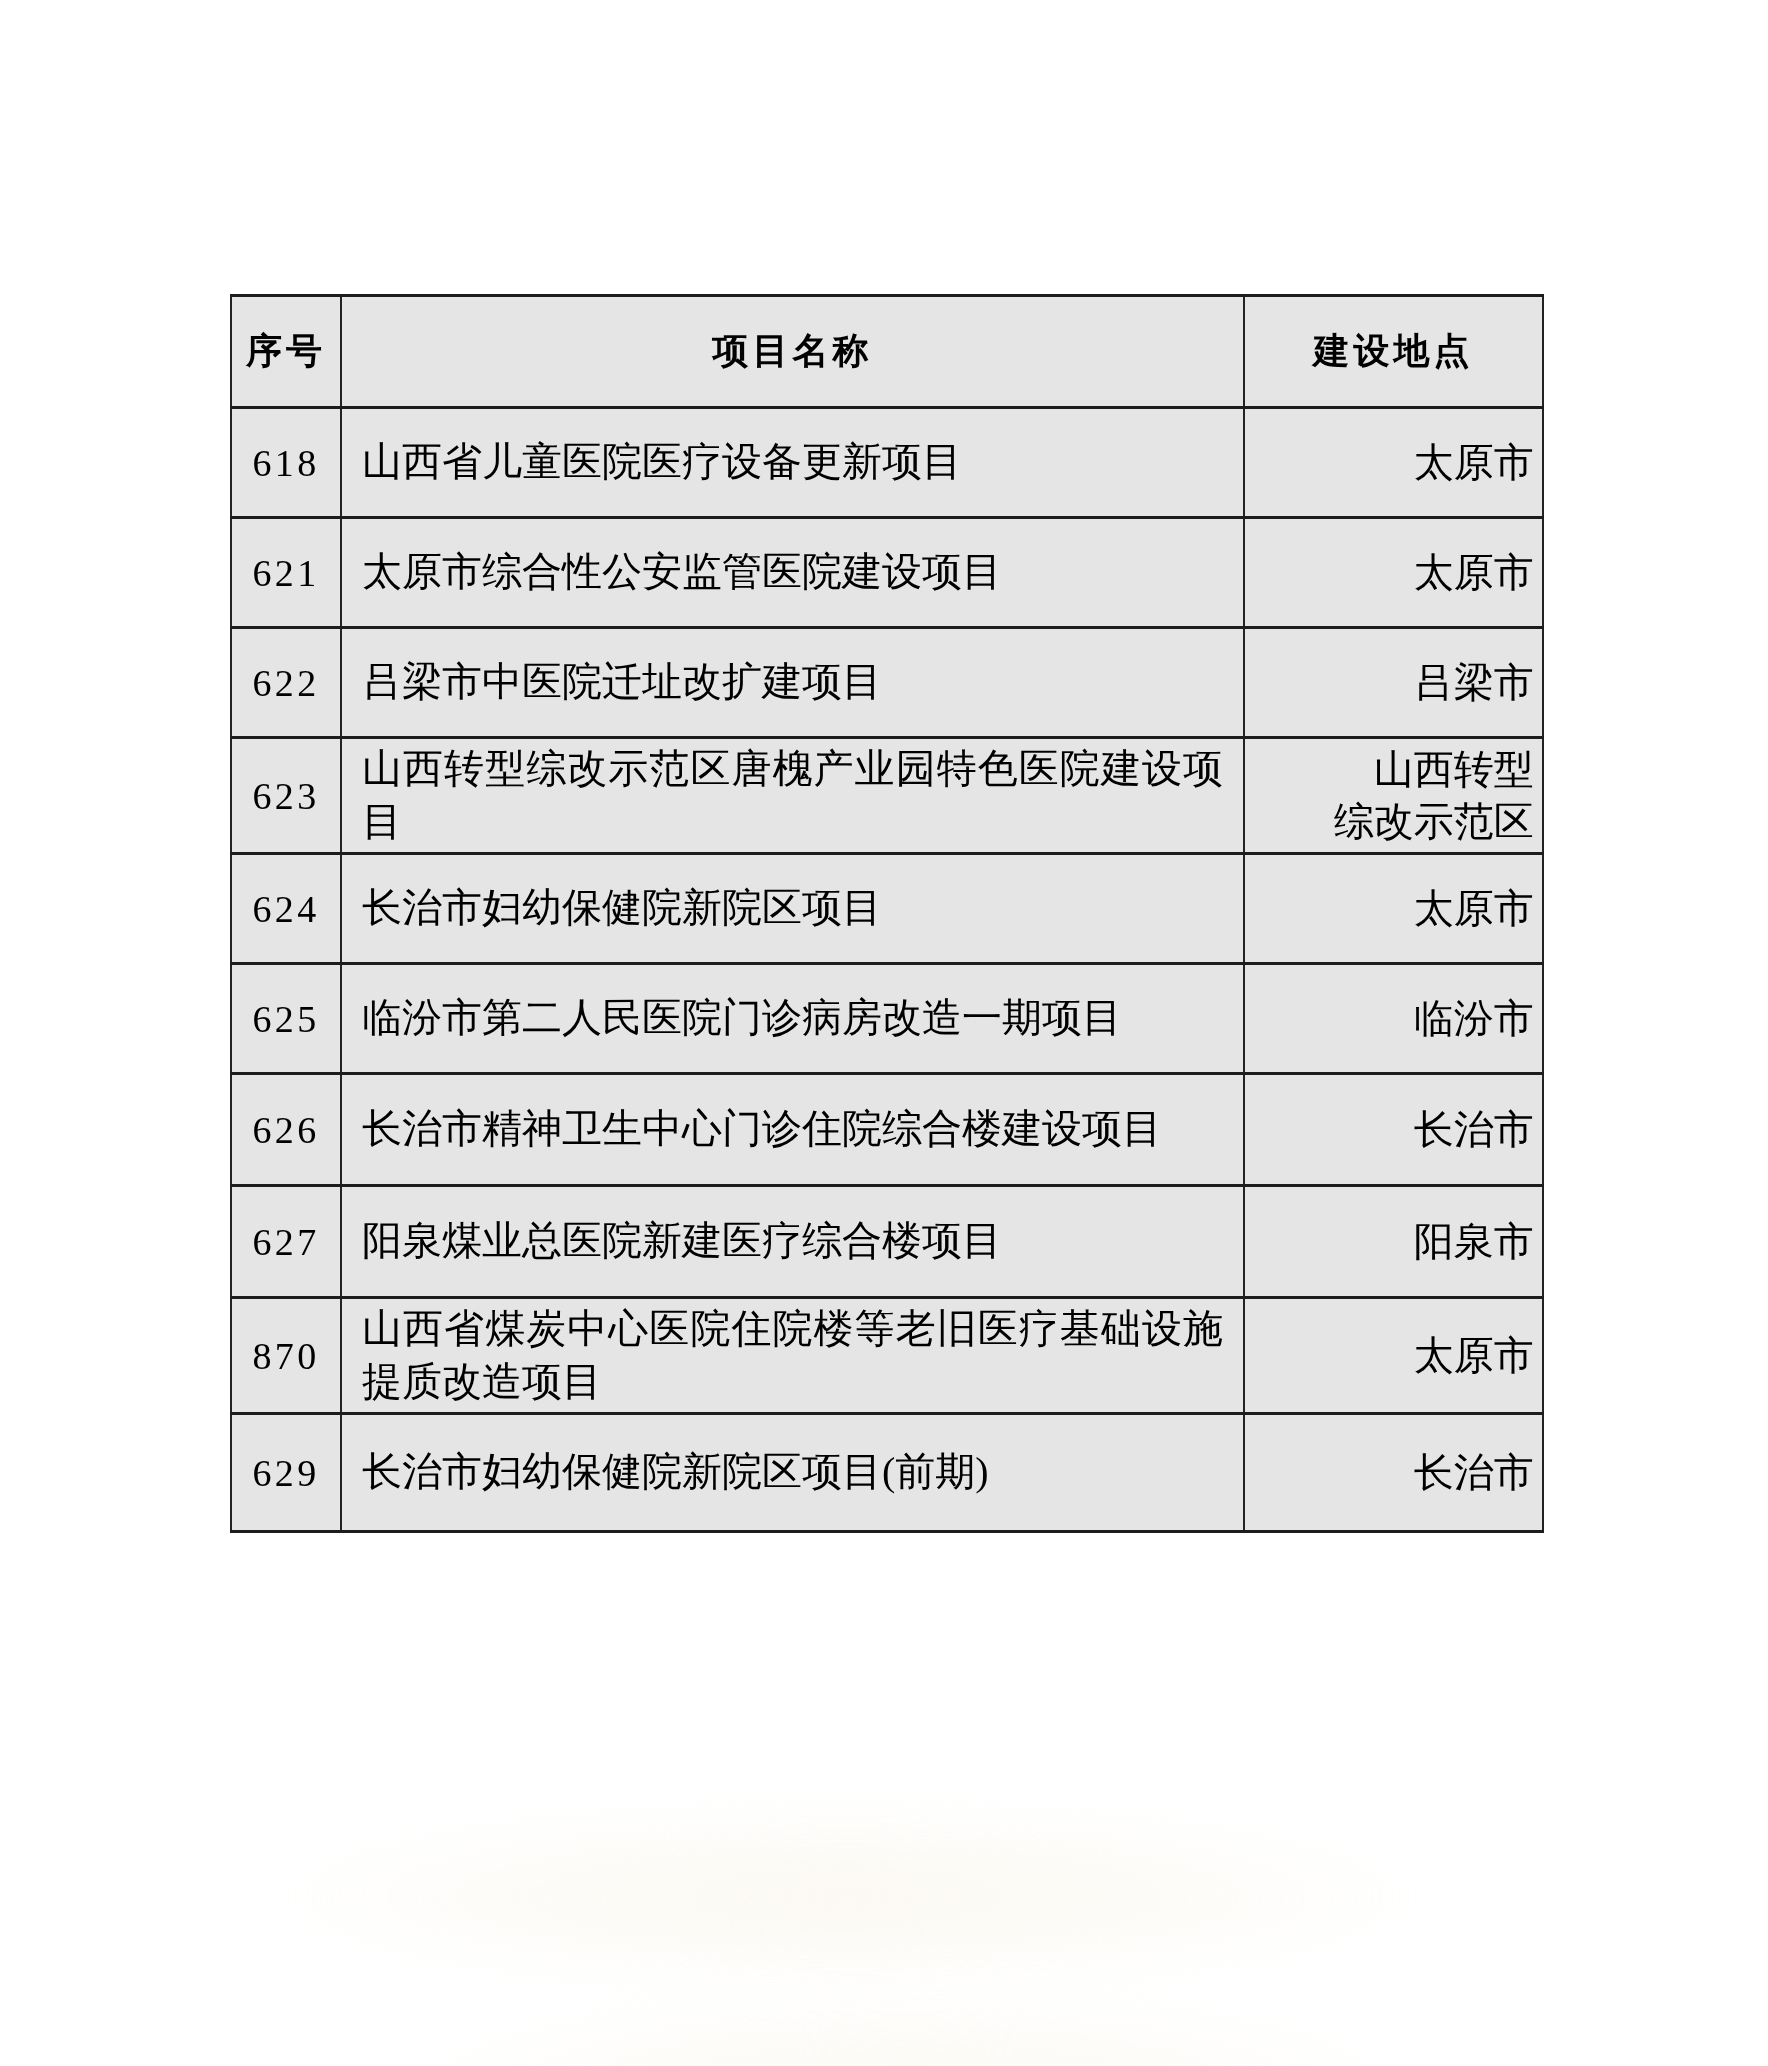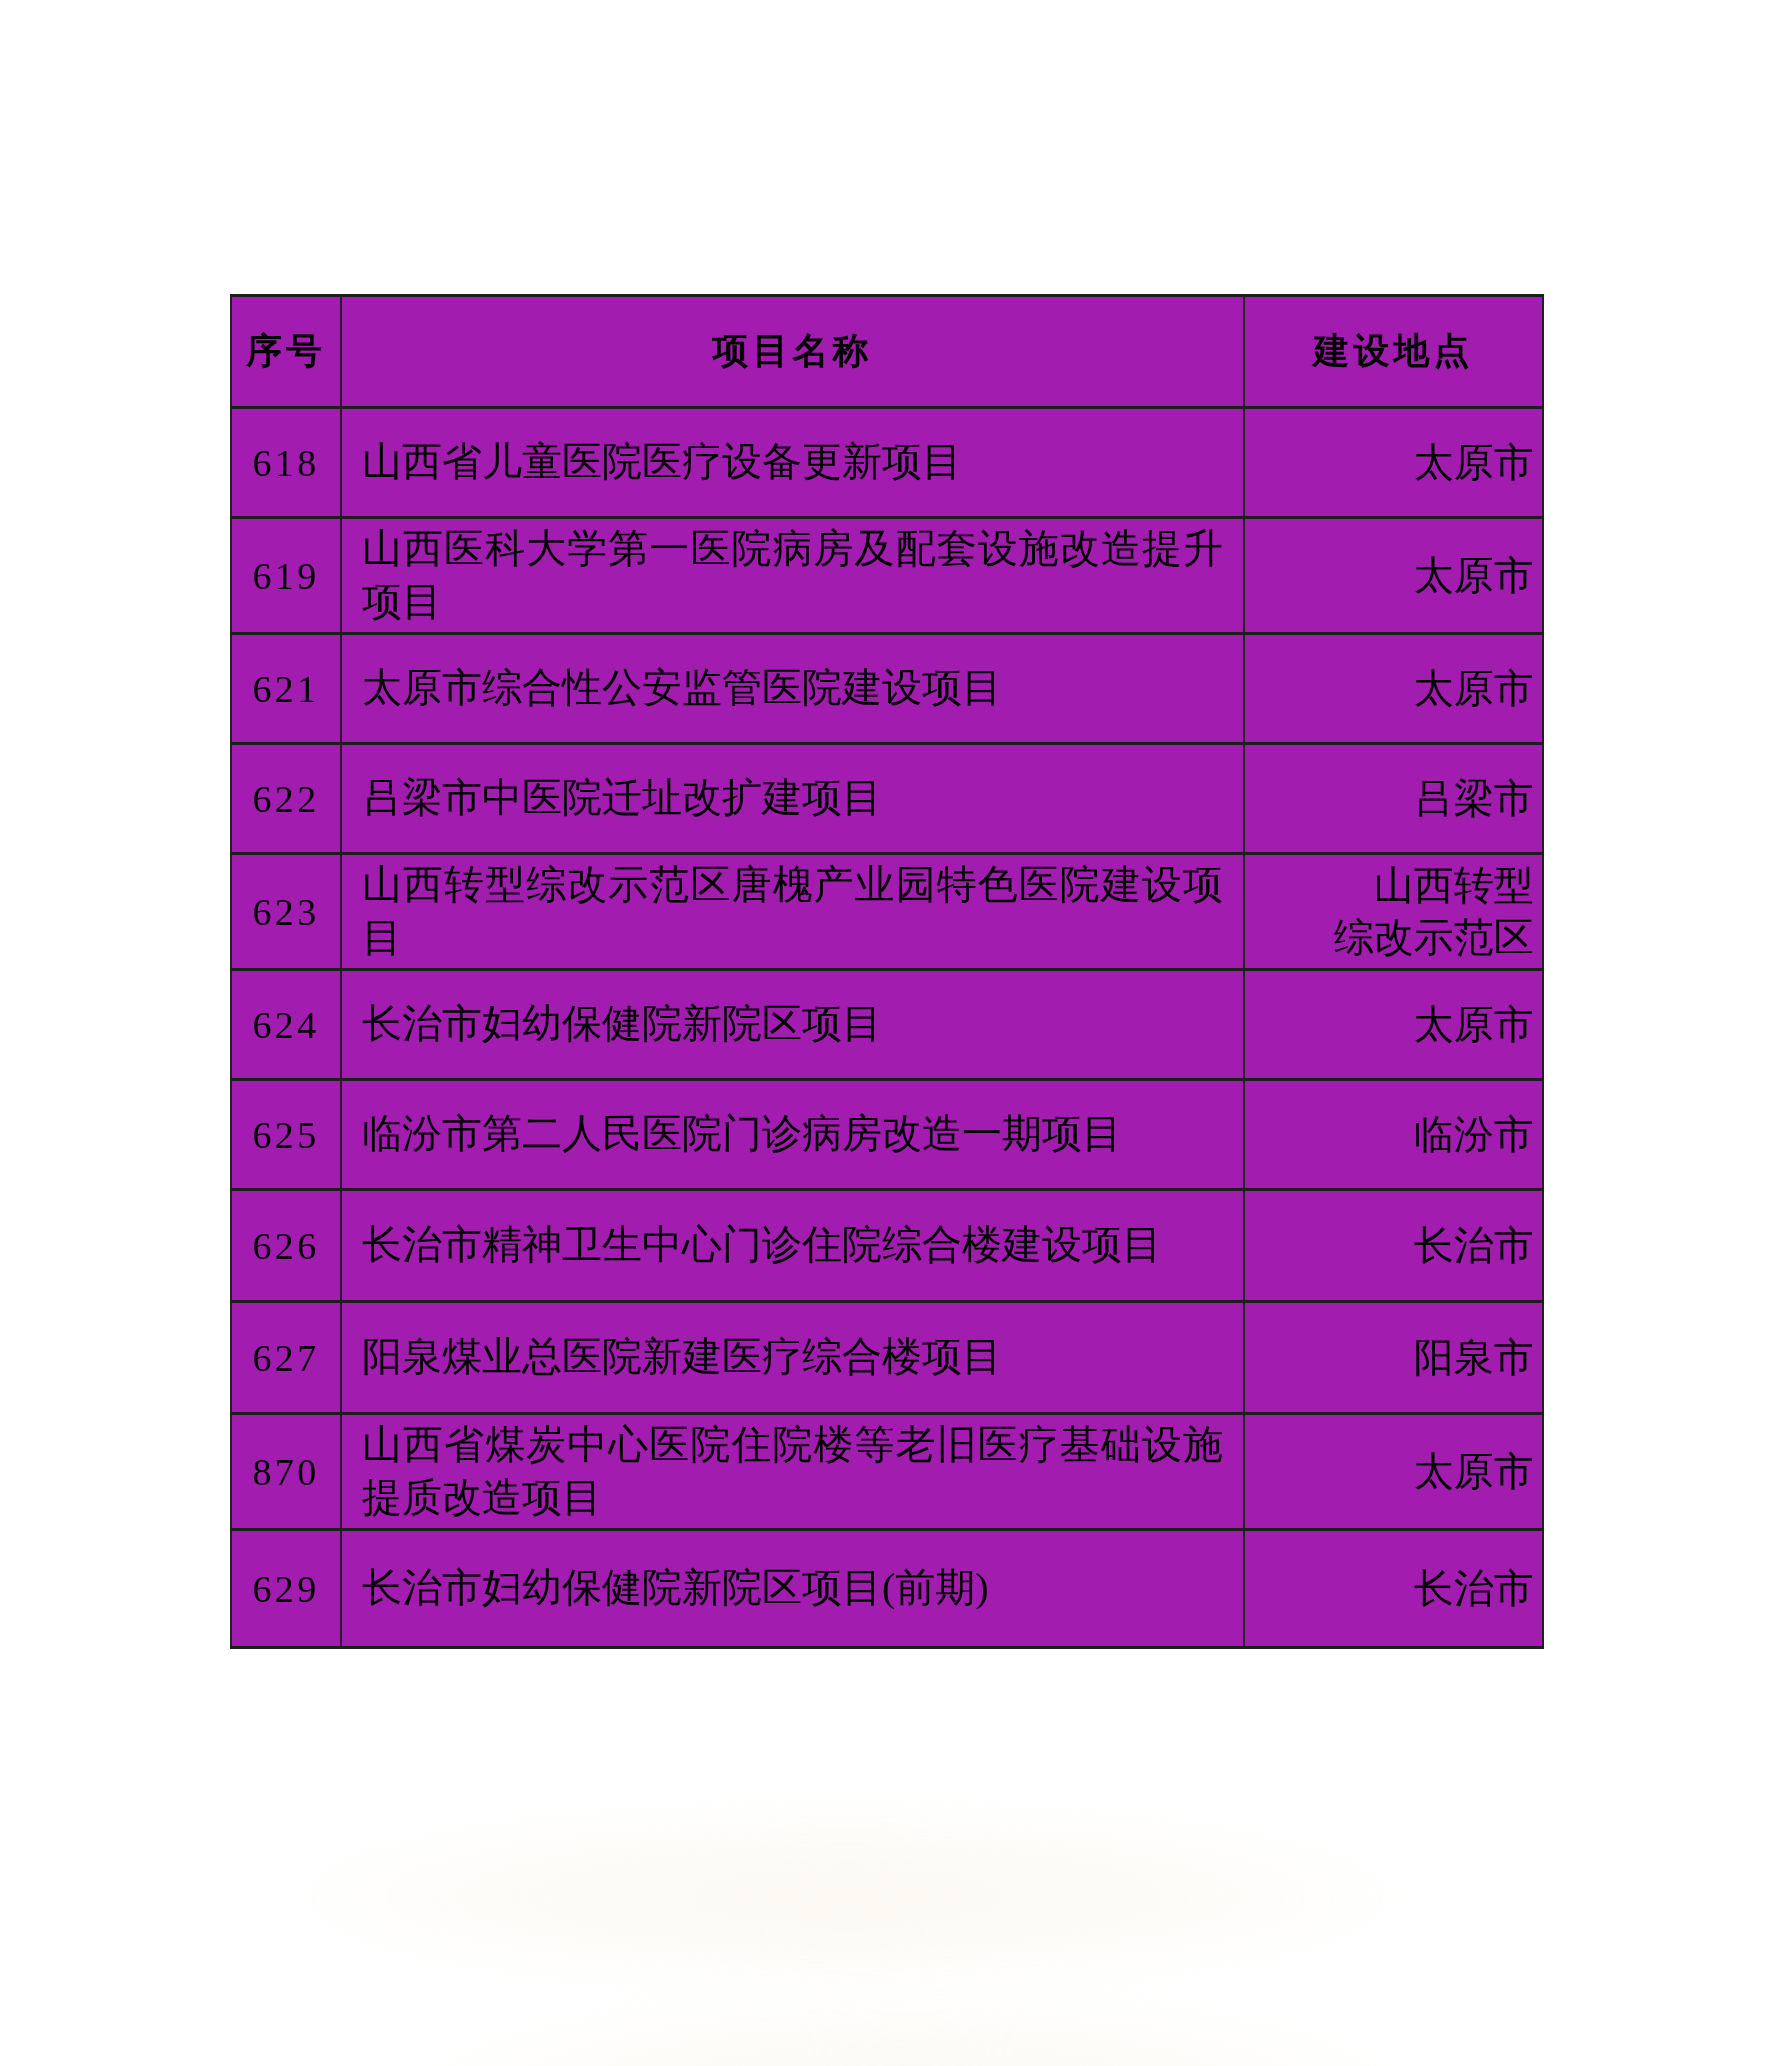--- a/index.html
+++ b/index.html
@@ -26,21 +26,21 @@
     border-collapse: collapse;
     table-layout: fixed;
   }
   #projects td, #projects th {
     border-top: 3.7px solid #1d1d1d;
     border-bottom: 3.7px solid #1d1d1d;
     border-left: 2.5px solid #222222;
     border-right: 2.5px solid #222222;
     vertical-align: middle;
     overflow: hidden;
-    background: #a21caf;
+    background: #e5e5e5;
   }
   #projects th {
     font-family: "Liberation Sans", "DejaVu Sans", sans-serif;
     font-weight: bold;
     font-size: 36px;
     letter-spacing: 4.1px;
     text-align: center;
     color: #000000;
   }
   td.c-no {
@@ -96,27 +96,20 @@
       <tr class="h-head">
         <th>序号</th>
         <th>项目名称</th>
         <th>建设地点</th>
       </tr>
     </thead>
     <tbody>
       <tr class="h-std">
         <td class="c-no">618</td>
         <td class="c-name">山西省儿童医院医疗设备更新项目</td>
-        <td class="c-loc">
-            <span>太原市</span>
-          </td>
-      </tr>
-      <tr class="h-tall">
-        <td class="c-no">619</td>
-        <td class="c-name">山西医科大学第一医院病房及配套设施改造提升项目</td>
         <td class="c-loc">
             <span>太原市</span>
           </td>
       </tr>
       <tr class="h-std">
         <td class="c-no">621</td>
         <td class="c-name">太原市综合性公安监管医院建设项目</td>
         <td class="c-loc">
             <span>太原市</span>
           </td>

